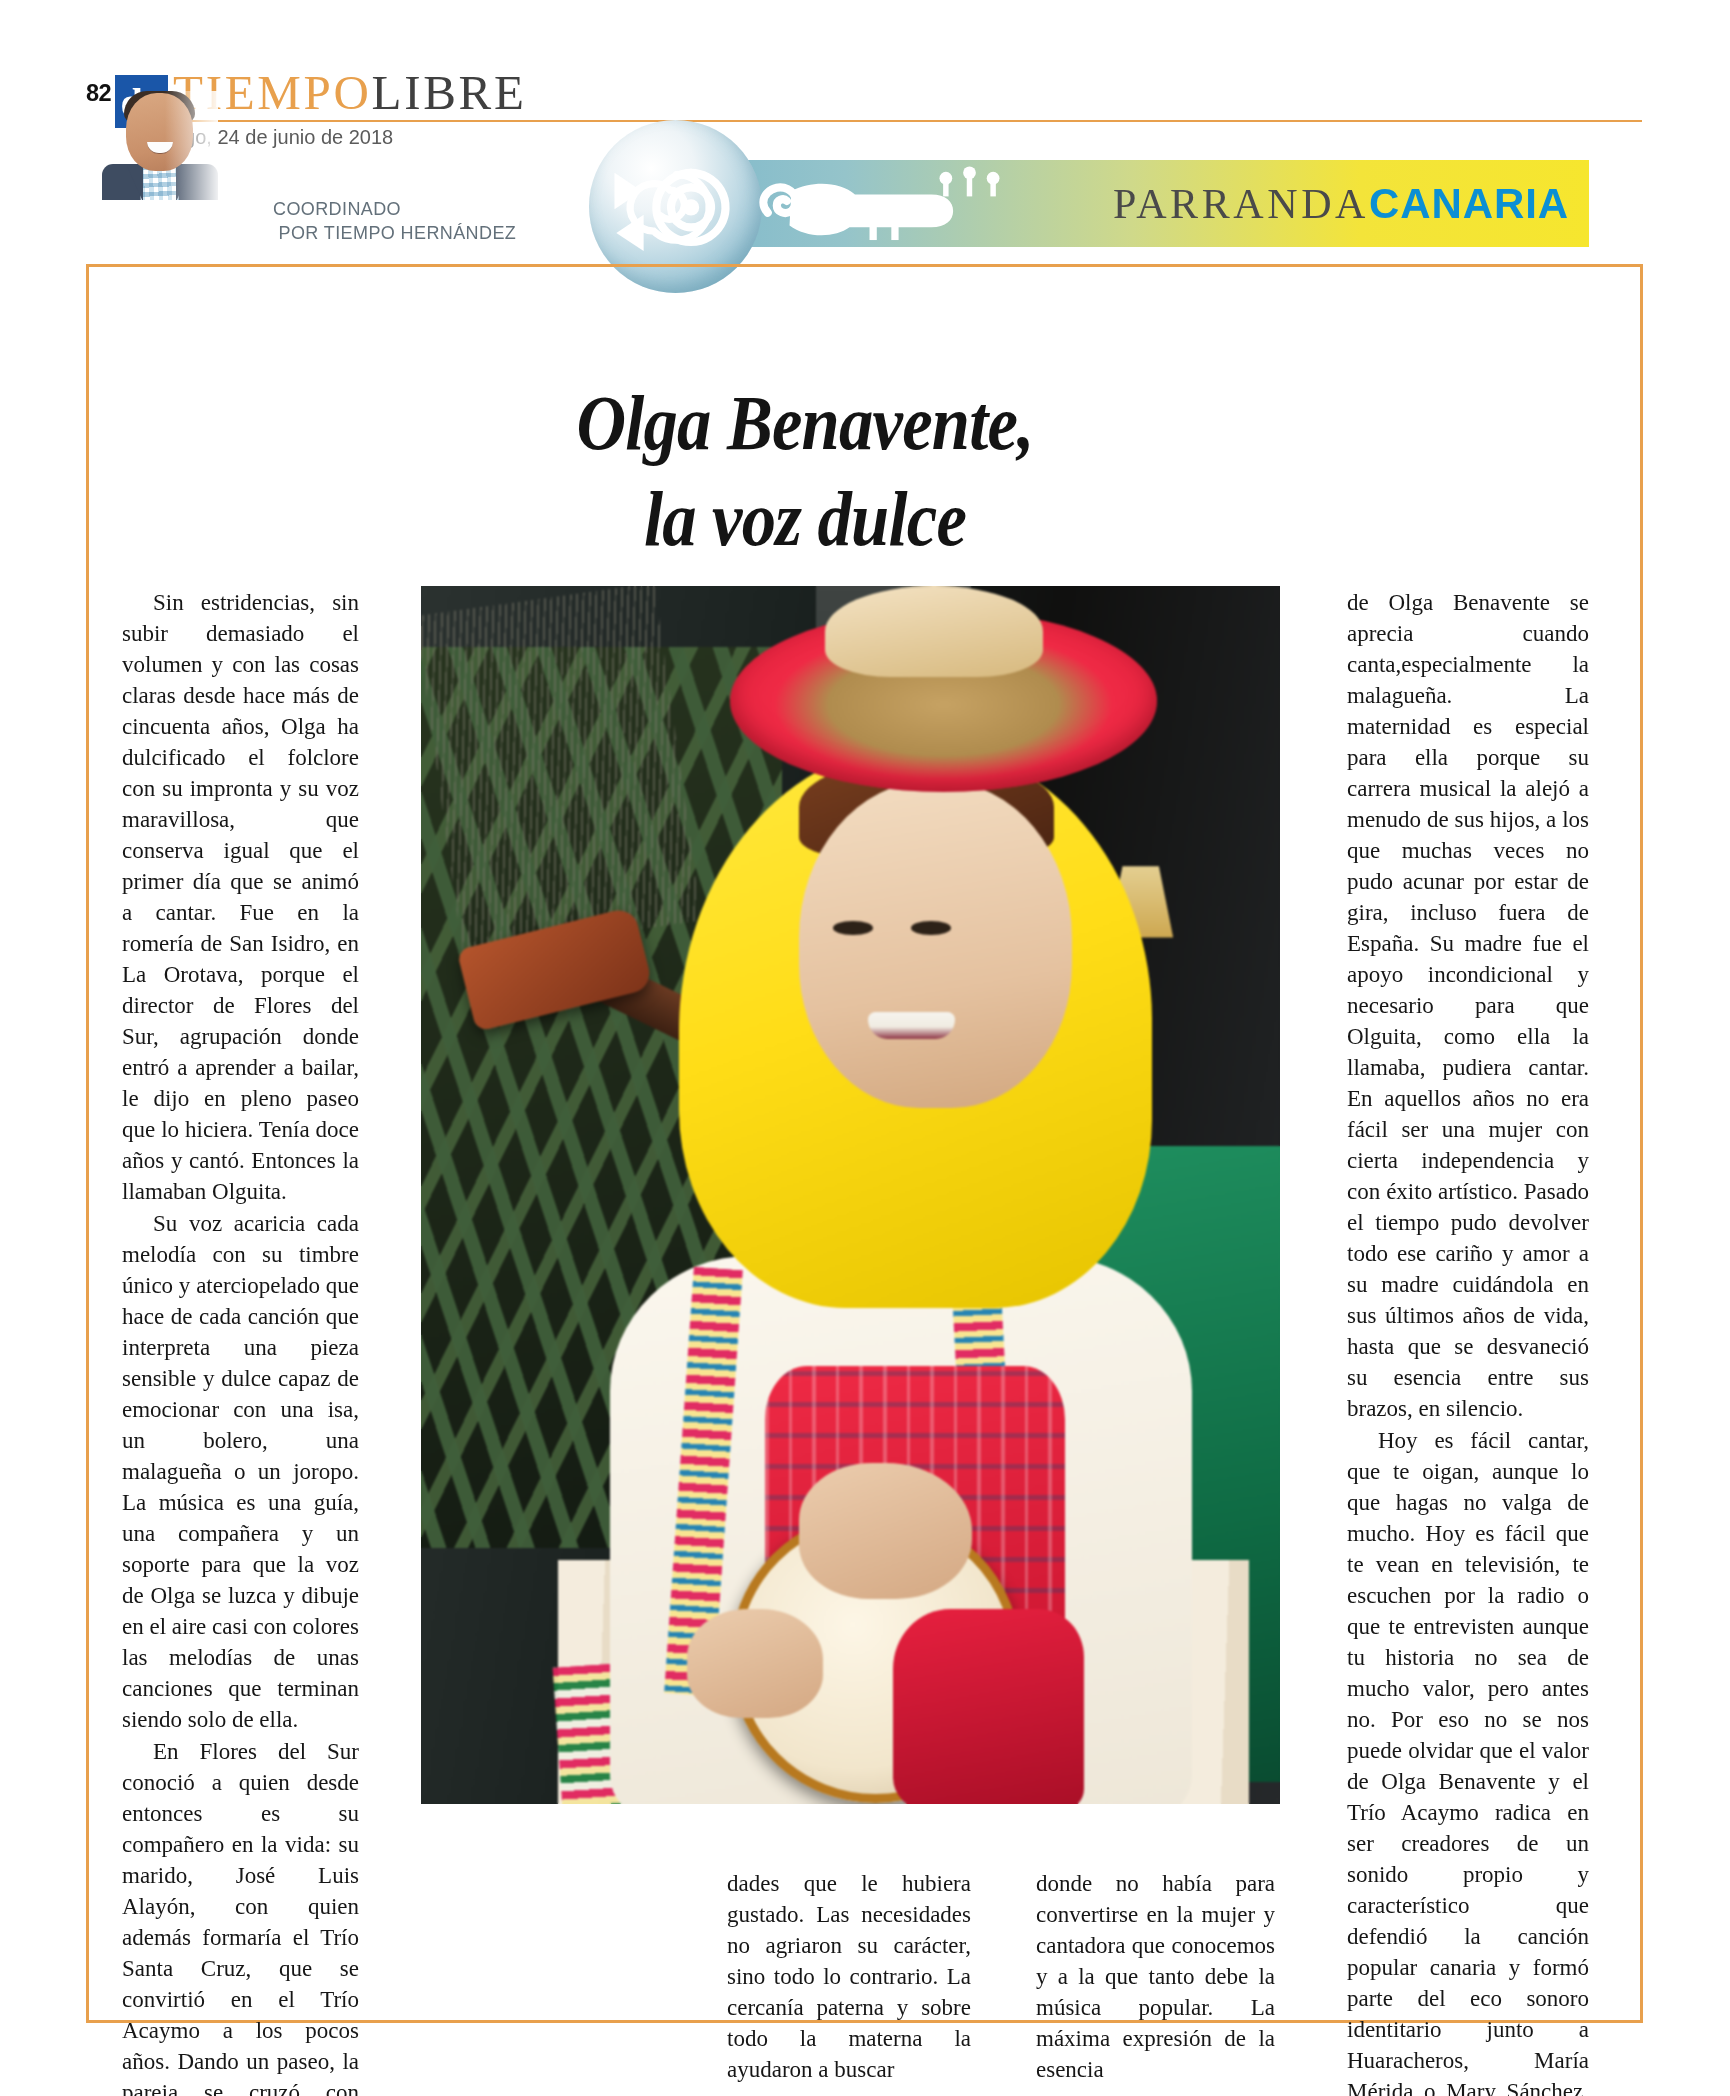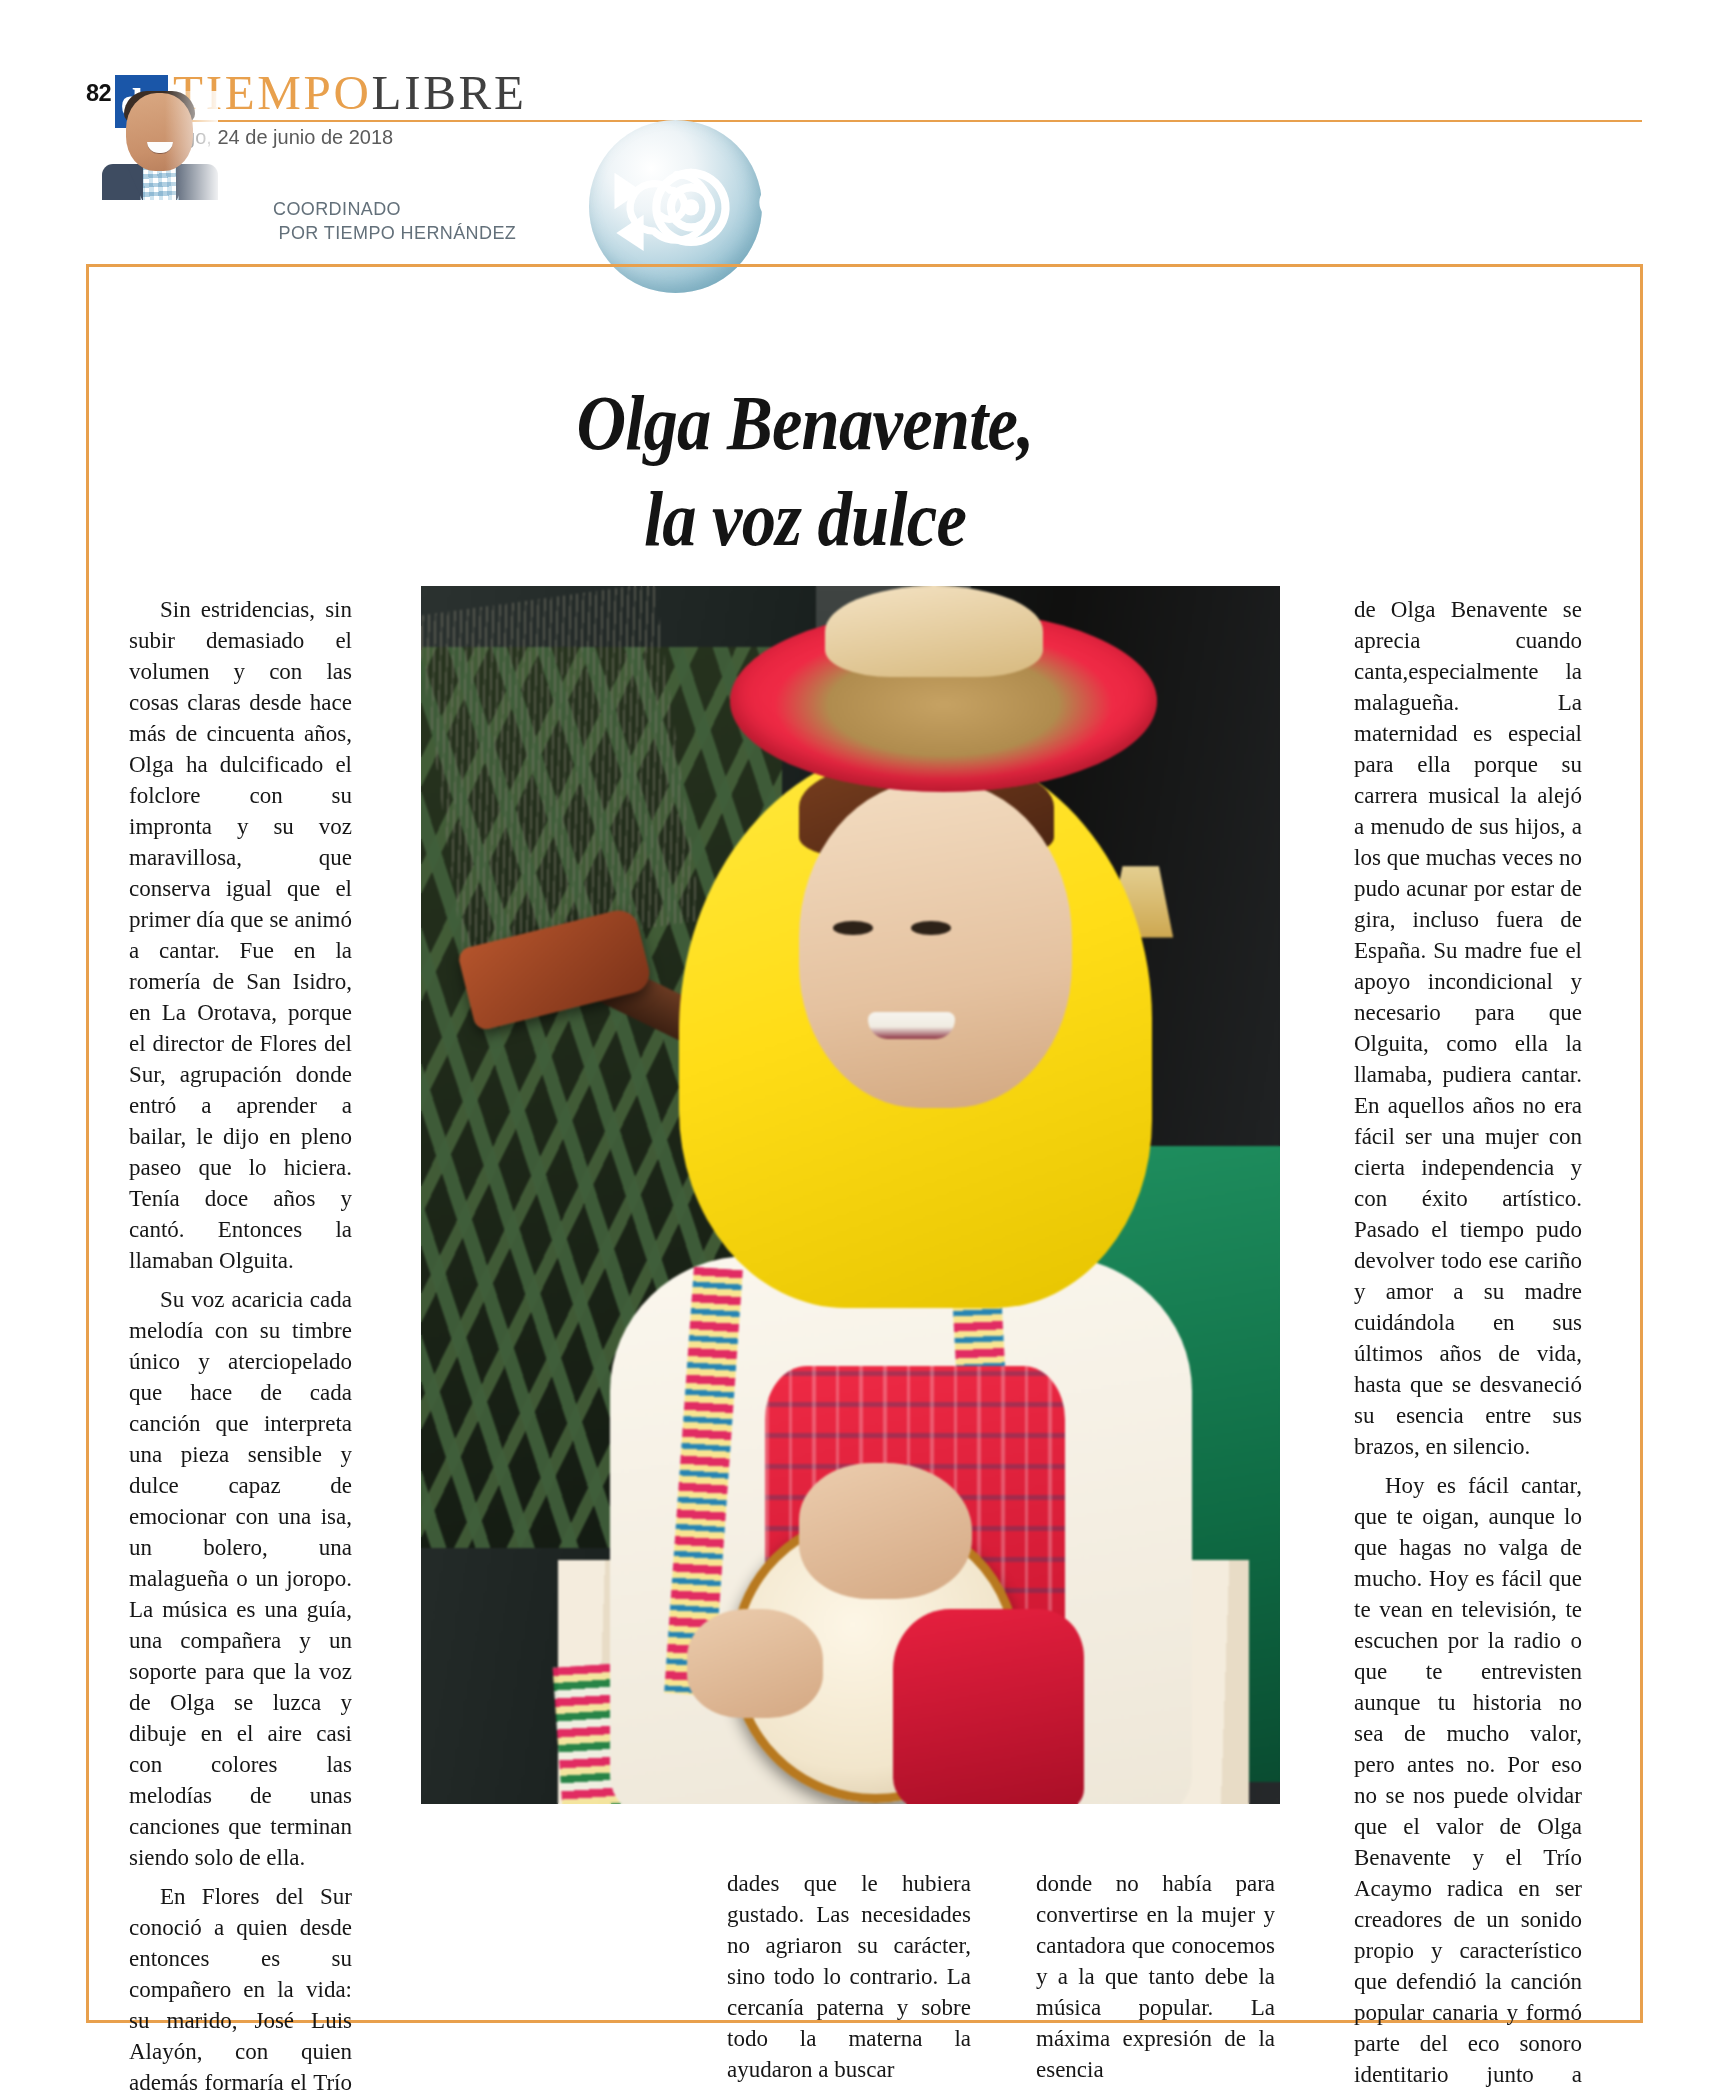--- a/index.html
+++ b/index.html
@@ -236,21 +236,21 @@
   
   .col {
     position: absolute;
     font-family: "Liberation Serif", serif;
     font-size: 23px;
     line-height: 31px;
     text-align: justify;
     color: #161616;
     hyphens: manual;
   }
-  .col p { margin: 8px; text-indent: 31px; }
+  .col p { margin: 1px; text-indent: 31px; }
   .col p.noindent { text-indent: 0; }
 
   #col-left  { left: 121px; top: 586px; width: 239px; }
   #col-right { left: 1346px; top: 586px; width: 244px; }
 
   .bottom-col {
     position: absolute;
     top: 1868px;
     font-family: "Liberation Serif", serif;
     font-size: 23px;
@@ -454,20 +454,25 @@
       <div class="cp-head"></div>
       <div class="cp-smile"></div>
       <div class="photo-fade"></div>
     </div>
 
     <div class="coordinator-credit">
       <div class="l1">COORDINADO</div>
       <div class="l2">POR TIEMPO HERNÁNDEZ</div>
     </div>
 
+    <div class="banner">
+      <div class="banner-text">
+        <span class="b1">PARRANDA</span><span class="b2">CANARIA</span>
+      </div>
+    </div>
 
     <div class="emblem">
       <div class="emblem-circle"></div>
       <svg width="173" height="173" viewBox="0 0 190 190">
         <g fill="#ffffff">
           <polygon points="28,58 58,78 28,98"></polygon>
           <polygon points="62,58 62,98 34,78" opacity="0.0"></polygon>
           <polygon points="60,104 30,124 60,144"></polygon>
           <polygon points="64,102 92,122 64,142" opacity="0.0"></polygon>
         </g>

